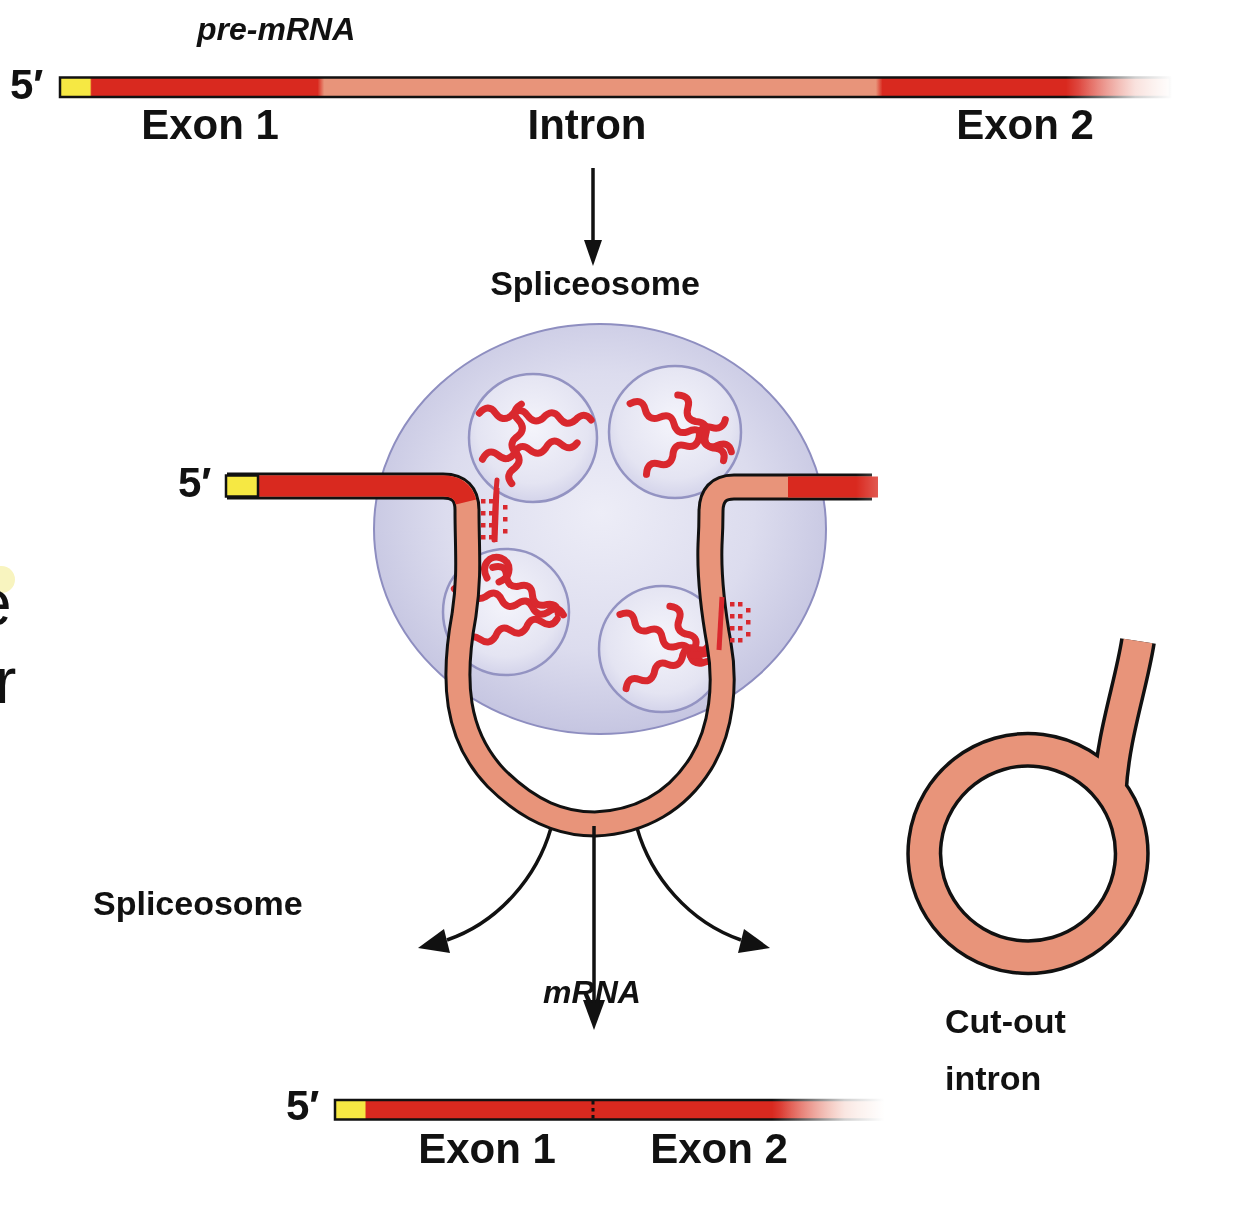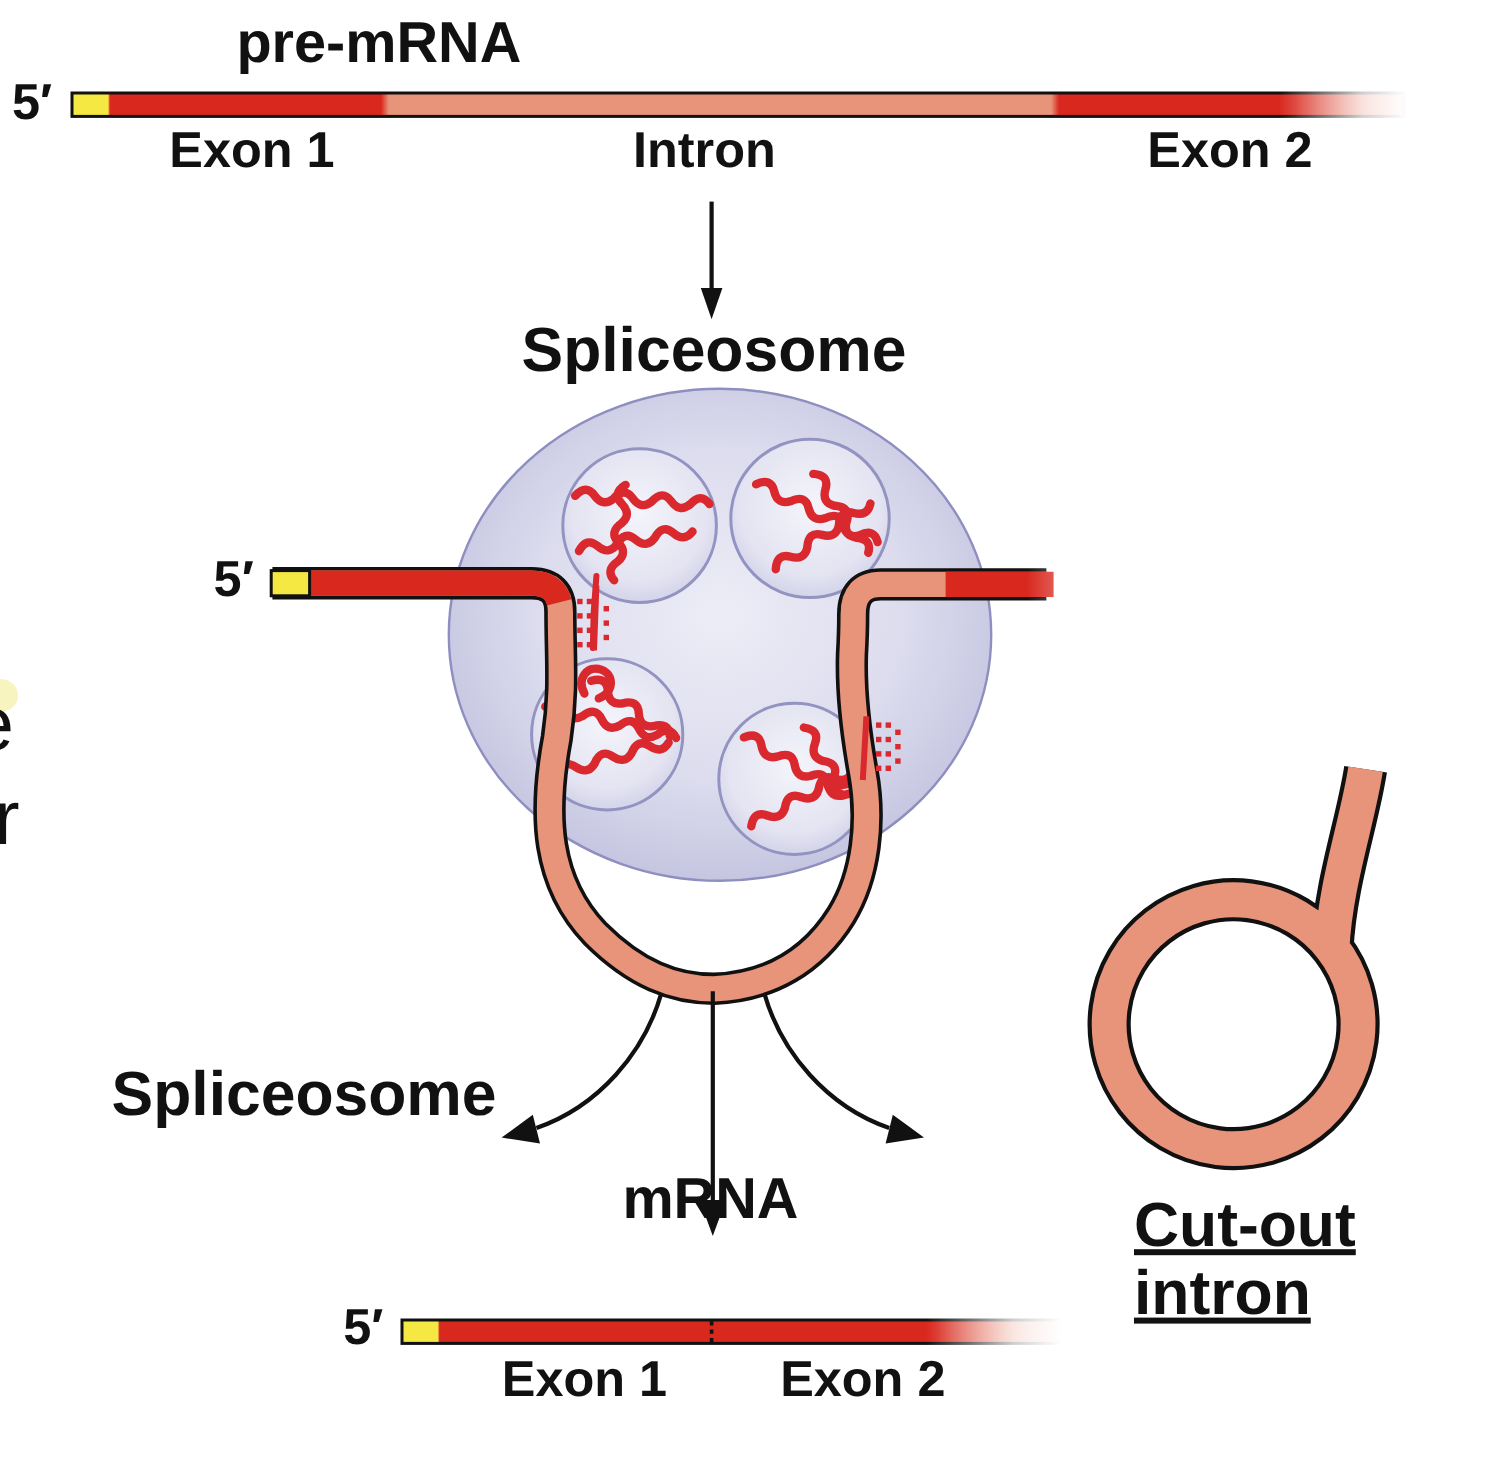--- a/index.html
+++ b/index.html
@@ -2,22 +2,22 @@
 <html><head>
 <meta charset="utf-8">
 <style>
   html,body{margin:0;padding:0;background:#fff;}
   #canvas{position:relative;width:1250px;height:1222px;background:#fff;overflow:hidden;
           font-family:"Liberation Sans",sans-serif;}
   #art{position:absolute;left:0;top:0;}
   .lbl{position:absolute;color:#111;font-weight:bold;line-height:1;white-space:nowrap;}
   .ctr{transform:translateX(-50%);text-align:center;}
   .fs42{font-size:42px;}
-  .fs44{font-size:48px;}
-  .fs46{font-size:52px;}
+  .fs44{font-size:32px;font-style:italic;}
+  .fs46{font-size:34px;}
   .frag{position:absolute;color:#111;font-weight:400;font-size:64px;line-height:1;}
   .hl{position:absolute;width:27px;height:27px;border-radius:50%;background:#f8f4bf;}
   .cutout div{line-height:57px;}
 </style>
 </head>
 <body>
 
 <div id="canvas">
 
 <svg id="art" width="1250" height="1222" viewBox="0 0 1250 1222">
@@ -155,18 +155,18 @@
 <div class="lbl fs42 ctr" style="left:210px;top:104px;">Exon 1</div>
 <div class="lbl fs42 ctr" style="left:587px;top:104px;">Intron</div>
 <div class="lbl fs42 ctr" style="left:1025px;top:104px;">Exon 2</div>
 <div class="lbl fs46 ctr" style="left:595px;top:266px;">Spliceosome</div>
 <div class="lbl fs42" style="left:178px;top:462px;">5′</div>
 <div class="lbl fs46" style="left:93px;top:886px;">Spliceosome</div>
 <div class="lbl fs44 ctr" style="left:592px;top:976px;">mRNA</div>
 <div class="lbl fs42" style="left:286px;top:1085px;">5′</div>
 <div class="lbl fs42 ctr" style="left:487px;top:1128px;">Exon 1</div>
 <div class="lbl fs42 ctr" style="left:719px;top:1128px;">Exon 2</div>
-<div class="lbl fs46 cutout" style="left:945px;top:993px;text-decoration:underline;">
+<div class="lbl fs46 cutout" style="left:945px;top:993px;">
   <div>Cut-out</div>
   <div>intron</div>
 </div>
 
 </div>
 
 </body></html>

